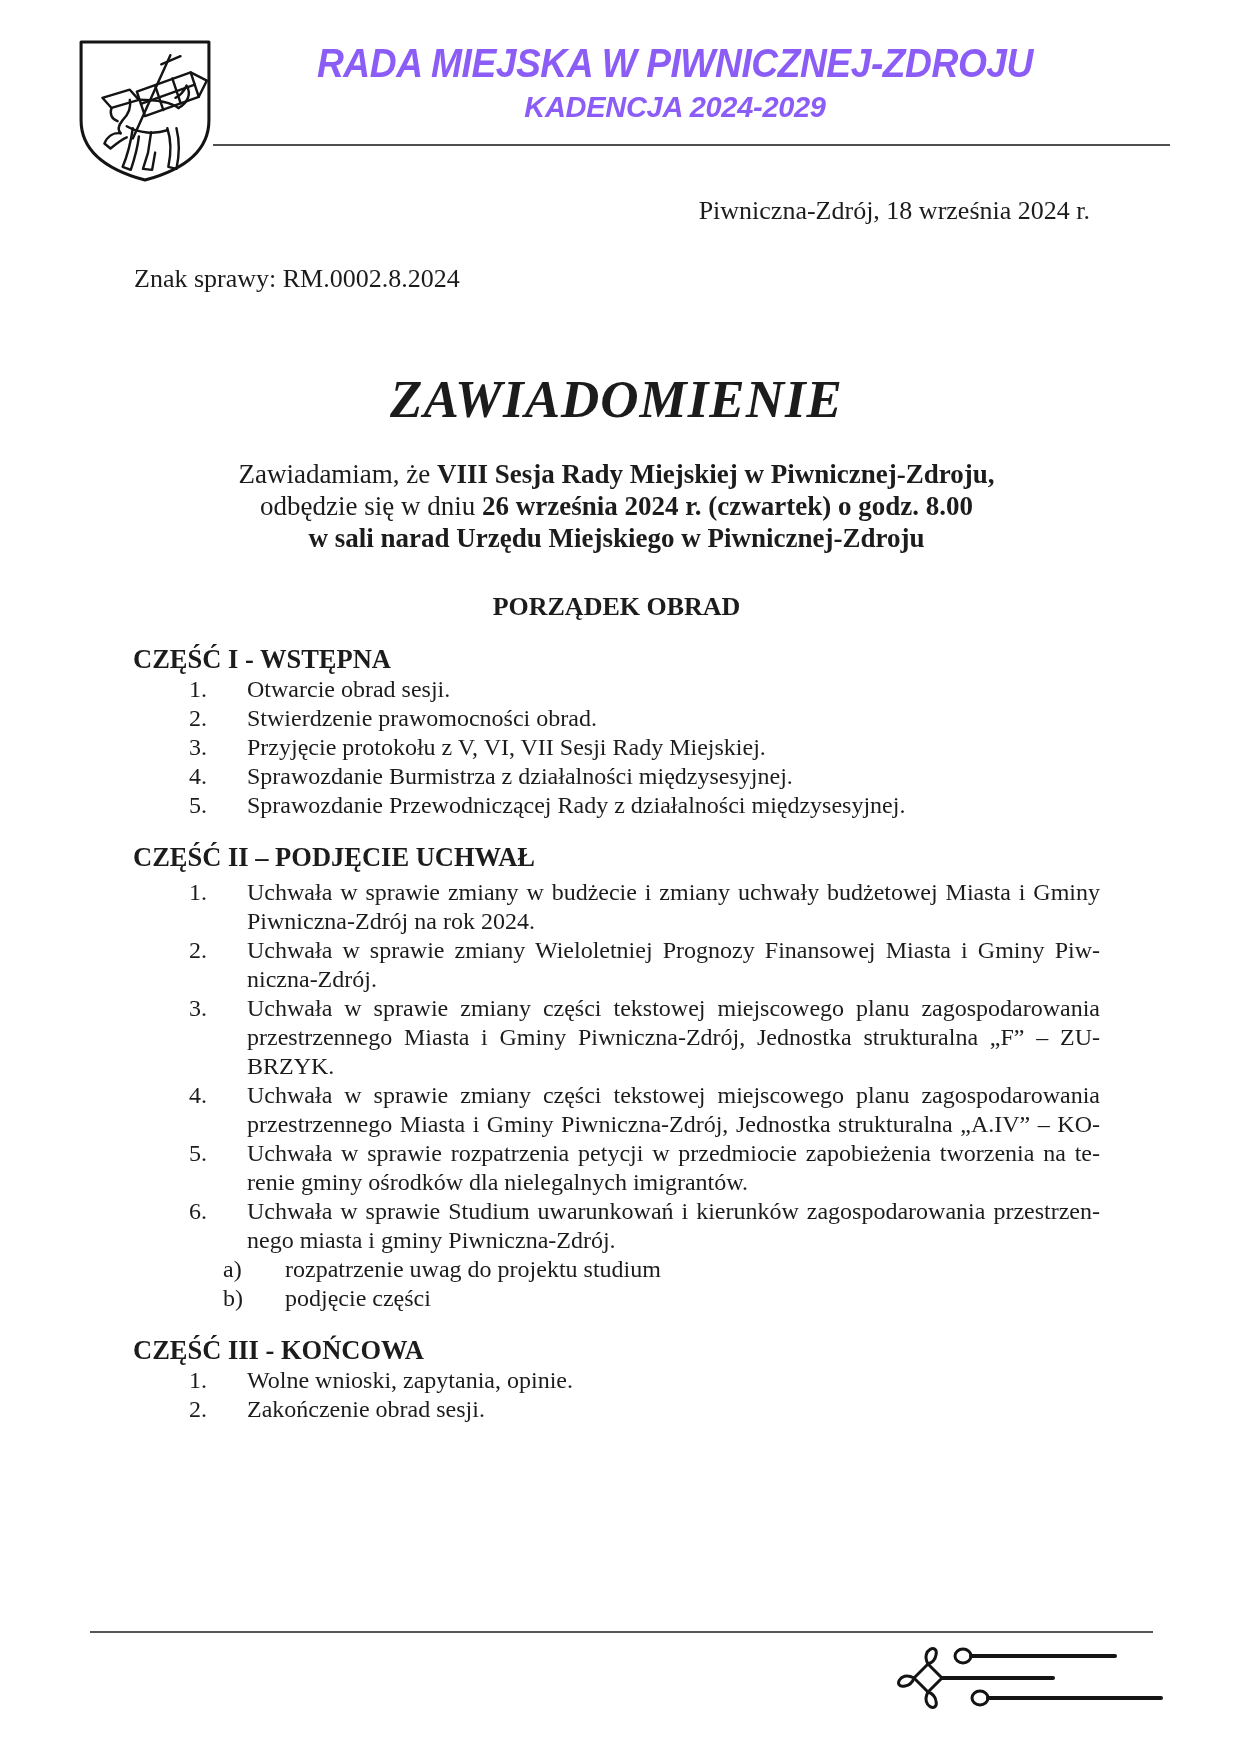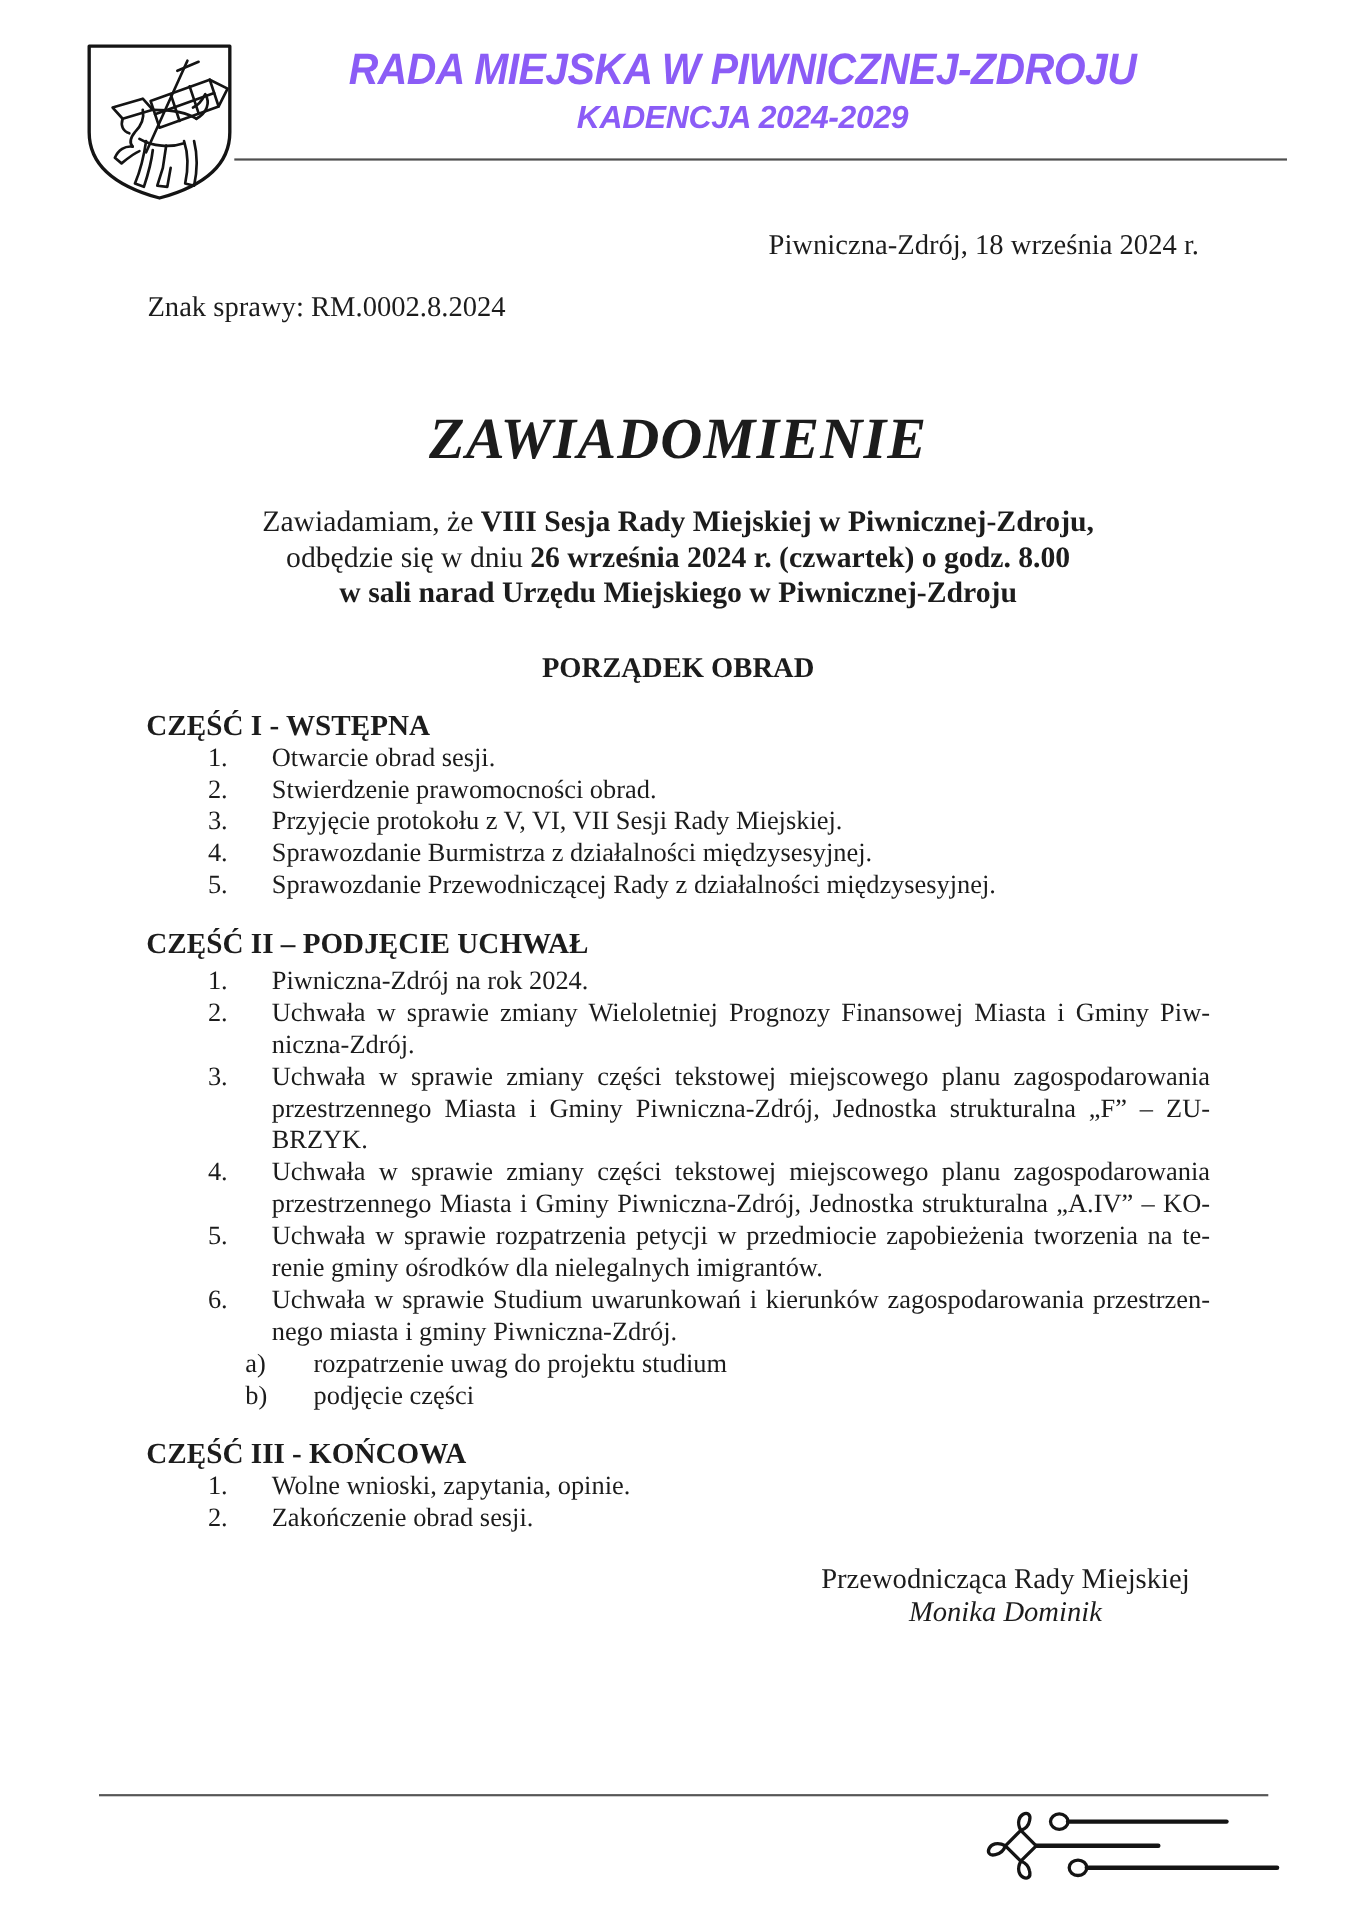--- a/index.html
+++ b/index.html
@@ -44,21 +44,21 @@
     letter-spacing: -0.3px;
   }
   .header-rule {
     position: absolute;
     left: 213px; top: 144px;
     width: 957px; height: 0;
     border-top: 2px solid #4f4f4f;
   }
   .place-date {
     position: absolute;
-    top: 208px; right: 150px;
+    top: 196px; right: 150px;
     font-size: 26px;
   }
   .case-number {
     position: absolute;
     top: 264px; left: 134px;
     font-size: 26px;
   }
   
   .content {
     position: absolute;
@@ -215,20 +215,21 @@
         </div>
       </div>
     </div>
 
     <div class="sec2">
       <div class="section-heading">CZĘŚĆ II – PODJĘCIE UCHWAŁ</div>
       <div class="list gap">
         <div class="li">
           <span class="num">1.</span>
           <div class="itext">
+            <div class="ln just">Uchwała w sprawie zmiany w budżecie i zmiany uchwały budżetowej Miasta i Gminy</div>
             <div class="ln">Piwniczna-Zdrój na rok 2024.</div>
           </div>
         </div>
         <div class="li">
           <span class="num">2.</span>
           <div class="itext">
             <div class="ln just">Uchwała w sprawie zmiany Wieloletniej Prognozy Finansowej Miasta i Gminy Piw-</div>
             <div class="ln">niczna-Zdrój.</div>
           </div>
         </div>
@@ -283,24 +284,20 @@
         </div>
         <div class="li">
           <span class="num">2.</span>
           <div class="itext">
               <div class="ln">Zakończenie obrad sesji.</div>
             </div>
         </div>
       </div>
     </div>
 
-    <div class="signature">
-      <div class="role">Przewodnicząca Rady Miejskiej</div>
-      <div class="name">Monika Dominik</div>
-    </div>
 
   </div>
 
   <div class="footer-rule"></div>
   <svg class="flourish" viewBox="0 0 272 72" fill="none" stroke="#141414" stroke-linecap="round" stroke-linejoin="round">
     <path d="M35,21 L49,35 L35,49 L21,35 Z" stroke-width="3"></path>
     <path d="M35,21 C27,6 46,0 43,12 C42,18 38,20 35,21 Z" stroke-width="3"></path>
     <path d="M35,49 C27,64 46,70 43,58 C42,52 38,50 35,49 Z" stroke-width="3"></path>
     <path d="M21,35 C6,27 0,46 12,43 C18,42 20,38 21,35 Z" stroke-width="3"></path>
     <path d="M49,35 L160,35" stroke-width="4"></path>

